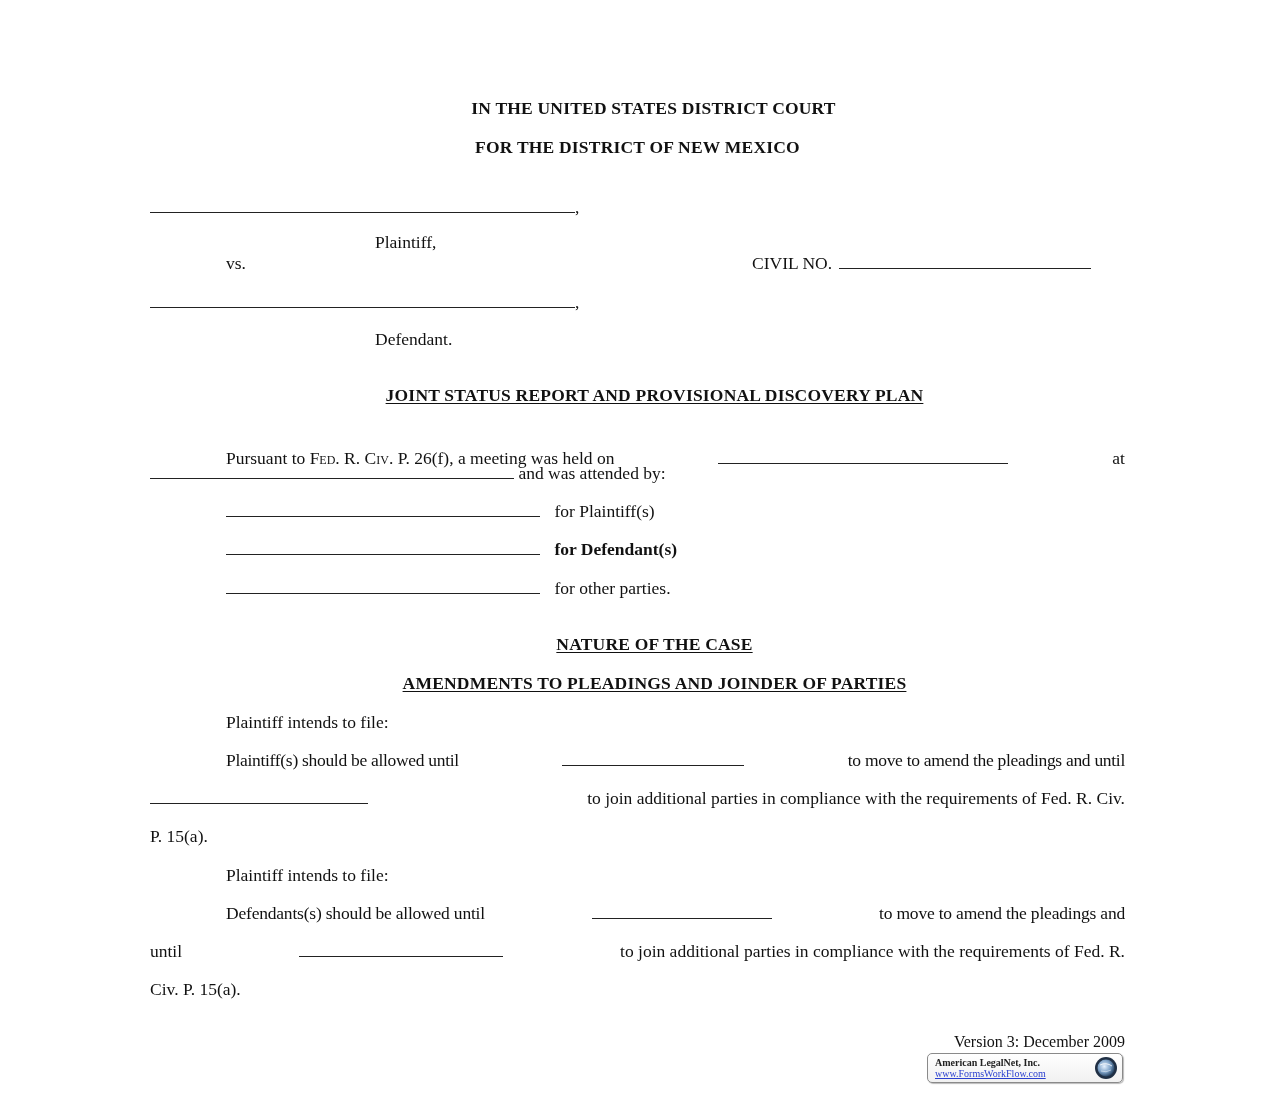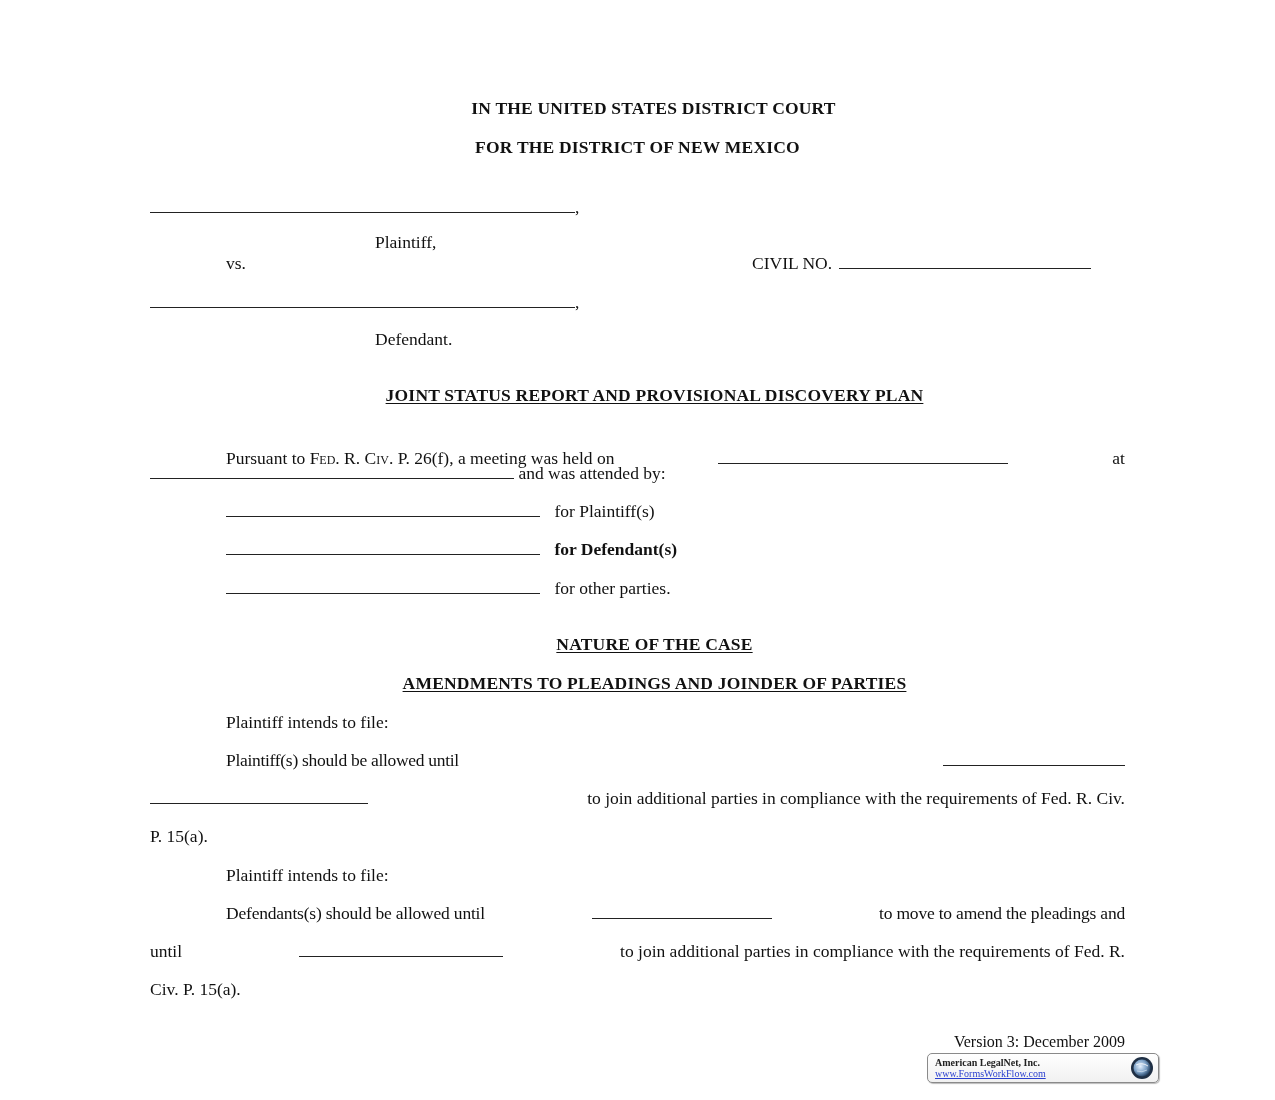--- a/index.html
+++ b/index.html
@@ -7,21 +7,21 @@
          font-family: "Liberation Serif", "DejaVu Serif", serif; color: #111; }
   .abs { position: absolute; white-space: nowrap; }
   .center { left: 0; width: 1275px; text-align: center; }
   .caps-title { font-size: 17.5px; font-weight: bold; letter-spacing: 0.2px; }
   .ul { text-decoration: underline; text-underline-offset: 2px; padding-left: 17px; }
   .txt { font-size: 17.5px; }
   .blank { display: inline-block; border-bottom: 1.3px solid #222; height: 14px; vertical-align: baseline; }
   .sc { font-variant: small-caps; }
   .version { font-size: 16px; right: 150px; top: 1033px; }
   .badge { left: 927px; top: 1053px; width: 194px; height: 28px; border: 1px solid #8a8a8a;
-           border-radius: 5px; background: linear-gradient(#ffffff, #f1f1f1); box-shadow: 1px 1px 1px #bbb; padding-left: 36px; }
+           border-radius: 5px; background: linear-gradient(#ffffff, #f1f1f1); box-shadow: 1px 1px 1px #bbb; }
   .badge .company { position: absolute; left: 7px; top: 3px; font-size: 10px; font-weight: bold; color: #222; }
   .badge .url { position: absolute; left: 7px; top: 14px; font-size: 10px; color: #2a3fd0; text-decoration: underline; }
   .badge .logo { position: absolute; right: 4px; top: 2px; width: 24px; height: 24px; }
 </style>
 </head>
 <body>
 
 <div class="abs center caps-title" style="top:98px;margin-left:16px;">IN THE UNITED STATES DISTRICT COURT</div>
 <div class="abs center caps-title" style="top:137px;">FOR THE DISTRICT OF NEW MEXICO</div>
 
@@ -64,20 +64,21 @@
   <span style="margin-left:10px;">for other parties.</span>
 </div>
 
 <div class="abs center caps-title ul" style="top:634px;">NATURE OF THE CASE</div>
 <div class="abs center caps-title ul" style="top:673px;">AMENDMENTS TO PLEADINGS AND JOINDER OF PARTIES</div>
 
 <div class="abs txt" style="left:226px; top:712px;">Plaintiff intends to file:</div>
 <div class="abs txt" style="left:226px; top:750px; width:899px; display:flex; justify-content:space-between; align-items:baseline; letter-spacing:-0.3px;gap:32px;">
   <span>Plaintiff(s) should be allowed until</span>
   <span class="blank" style="width:182px;"></span>
+  <span>to move to amend the pleadings and until</span>
 </div>
 <div class="abs txt" style="left:150px; top:788px; width:975px; display:flex; justify-content:space-between; align-items:baseline;">
   <span class="blank" style="width:218px;"></span>
   <span>to join additional parties in compliance with the requirements of Fed. R. Civ.</span>
 </div>
 <div class="abs txt" style="left:150px; top:826px;">P. 15(a).</div>
 
 <div class="abs txt" style="left:226px; top:865px;">Plaintiff intends to file:</div>
 <div class="abs txt" style="left:226px; top:903px; width:899px; display:flex; justify-content:space-between; align-items:baseline; letter-spacing:-0.2px;">
   <span>Defendants(s) should be allowed until</span>

